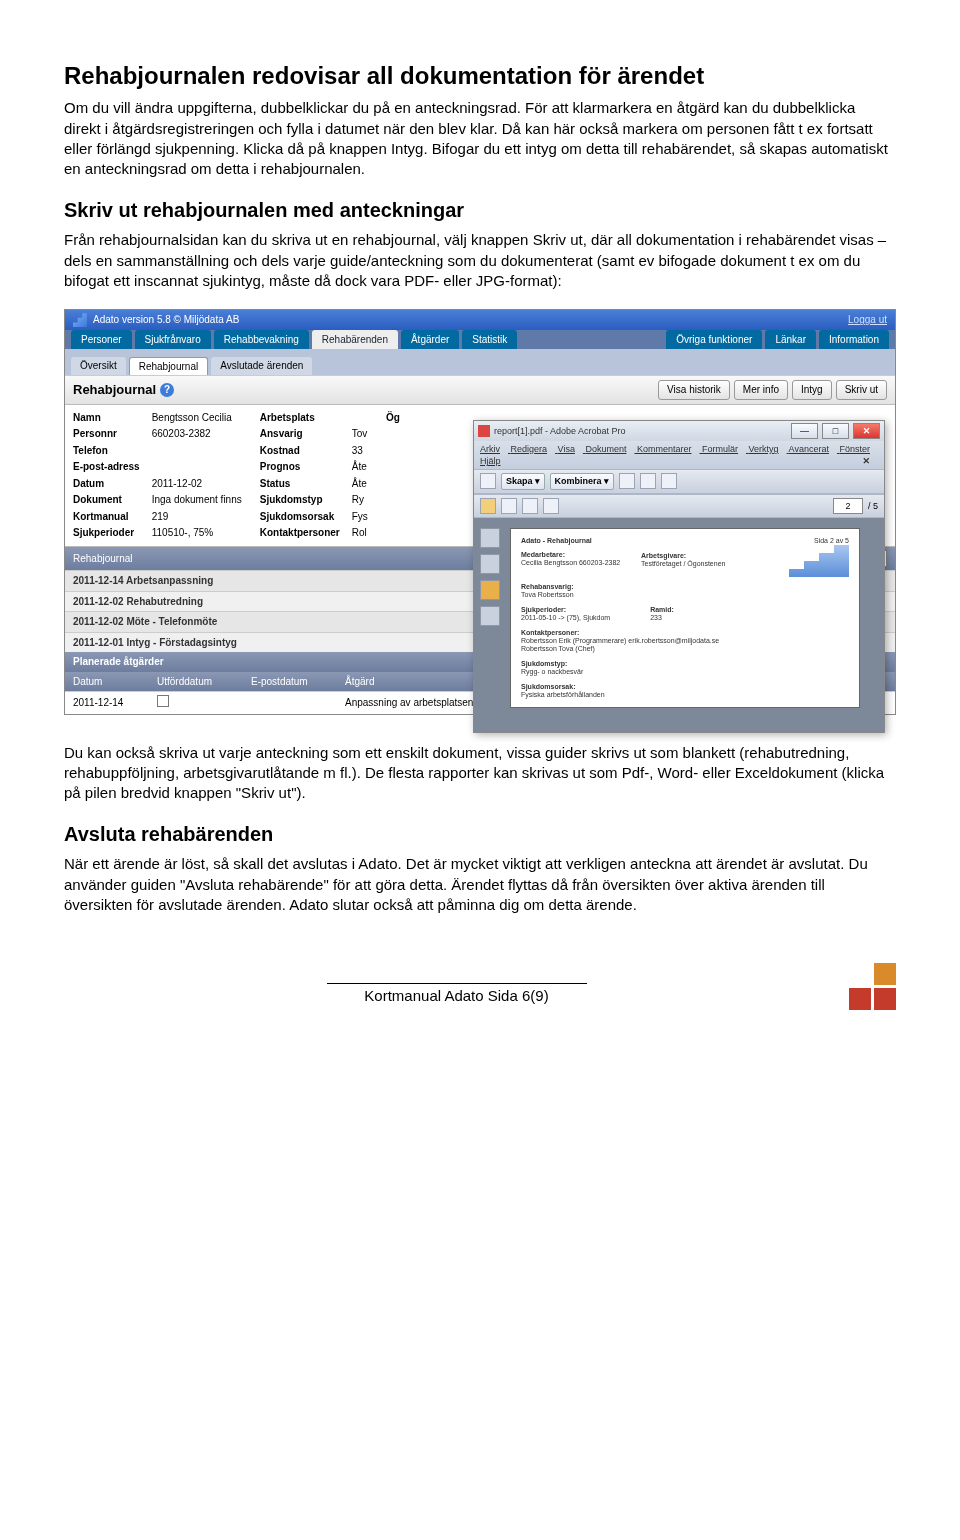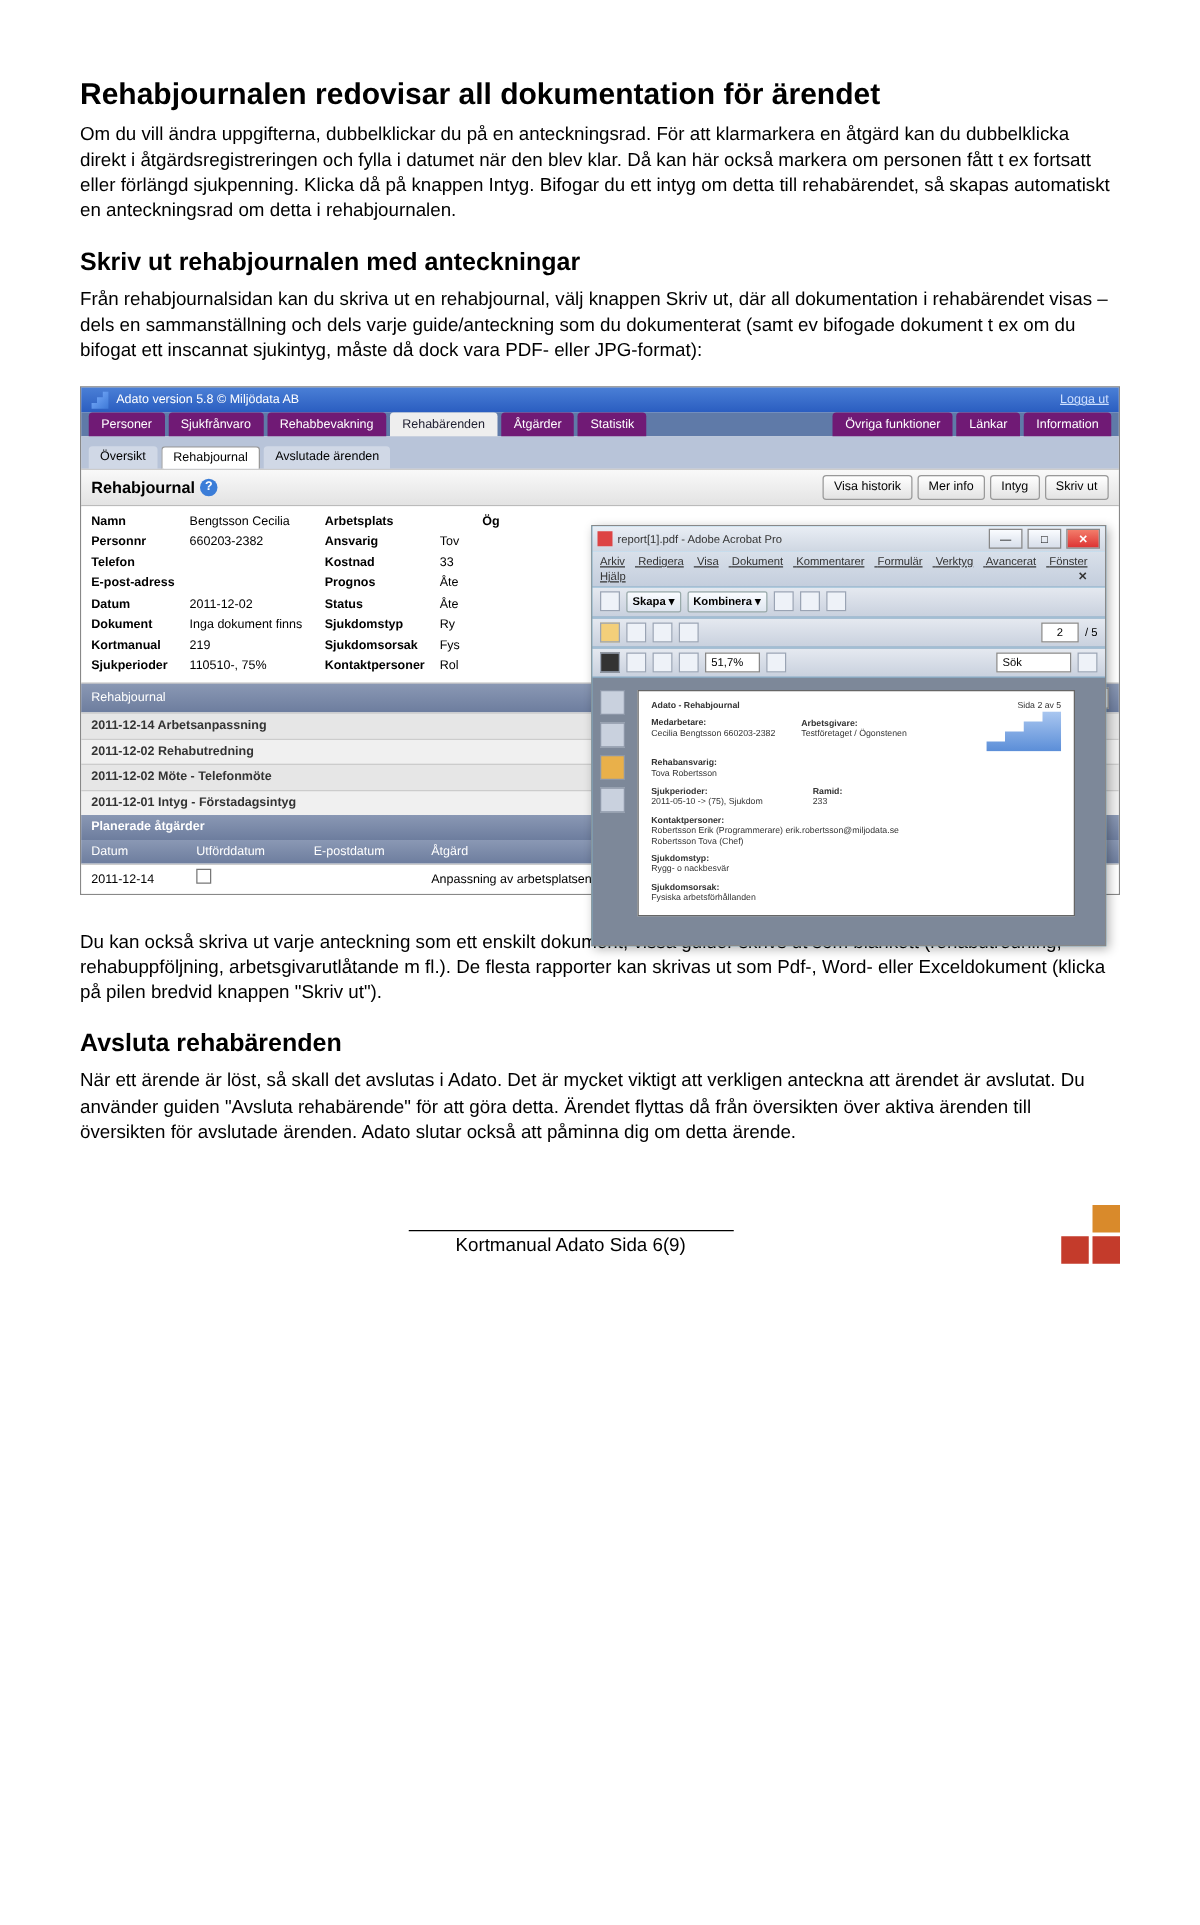--- a/index.html
+++ b/index.html
@@ -49,21 +49,21 @@
   .titlebar .link { color:#cfe0ff; text-decoration:underline; }
   .tabrow {
     background: #5f7aa8;
     padding: 0 6px;
     display: flex;
     gap: 3px;
     align-items: flex-end;
   }
   .tabrow .spacer { flex:1; }
   .tab {
-    background: #701a75;
+    background: #0369a1;
     color: #fff;
     padding: 3px 10px 2px 10px;
     border-radius: 3px 3px 0 0;
     font-size: 10px;
   }
   .tab.active { background: #eee; color:#223; }
   .subtabrow {
     background: #b8c4d9;
     padding: 8px 6px 0 6px;
     display:flex;
@@ -398,31 +398,20 @@
     </div>
     <div class="tb">
       <span class="ticon" style="background:#f3cf7a"></span>
       <span class="ticon"></span>
       <span class="ticon"></span>
       <span class="ticon"></span>
       <span style="flex:1"></span>
       <span class="lookup" style="min-width:20px;text-align:center">2</span>
       <span>/ 5</span>
     </div>
-    <div class="tb">
-      <span class="ticon" style="background:#333"></span>
-      <span class="ticon"></span>
-      <span class="ticon"></span>
-      <span class="ticon"></span>
-      <span class="lookup" style="min-width:34px">51,7%</span>
-      <span class="ticon"></span>
-      <span style="flex:1"></span>
-      <span class="lookup" style="min-width:50px">Sök</span>
-      <span class="ticon"></span>
-    </div>
     <div class="page">
       <div class="sideicons">
         <span></span>
         <span></span>
         <span style="background:#e9b04a"></span>
         <span></span>
       </div>
       <div class="paper">
         <div class="ph">
           <b>Adato - Rehabjournal</b>

